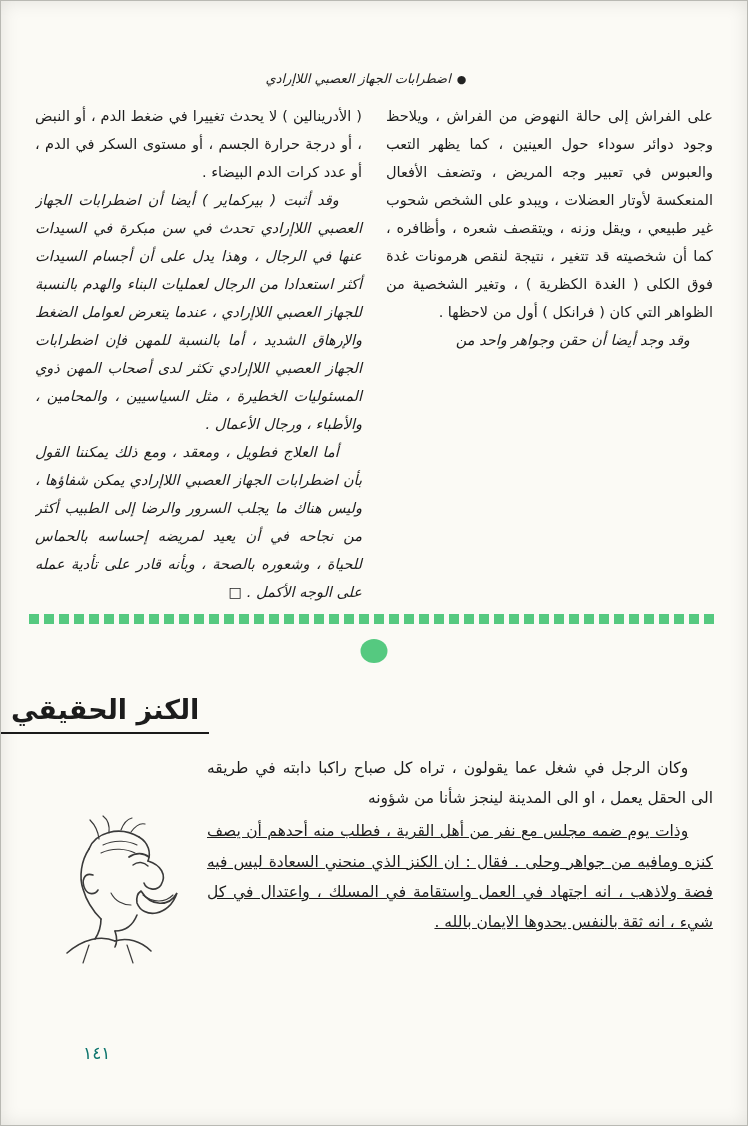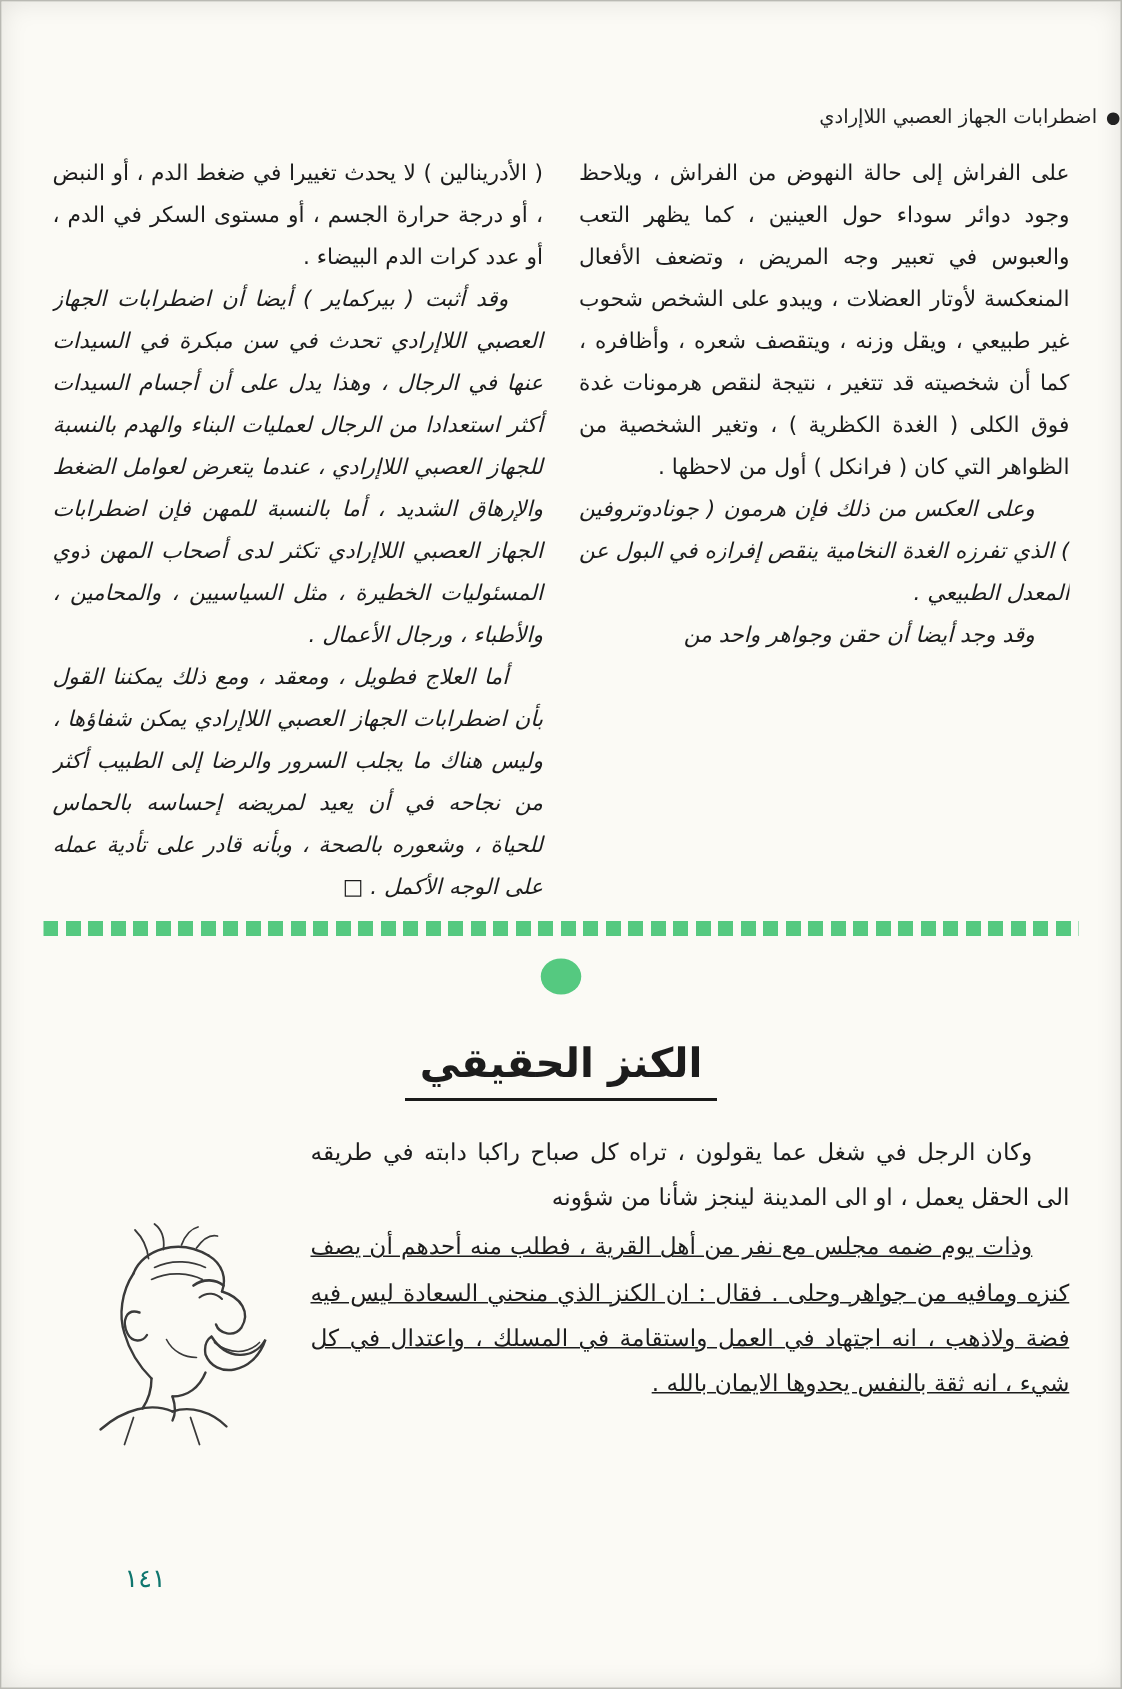--- a/index.html
+++ b/index.html
@@ -13,25 +13,27 @@
     background: var(--paper);
     border: 1px solid #b9b9b3;
     box-shadow: inset 0 0 18px rgba(0,0,0,0.10);
     overflow: hidden;
     font-family: "DejaVu Sans", sans-serif;
     color: var(--ink);
   }
   
   .running-header {
     position: absolute;
-    top: 70px; left: 0; right: 0;
+    top: 70px; left: 0; right: 16px;
+    text-align: center;
     direction: rtl;
     font-size: 13px;
     color: #222;
     letter-spacing: 0.2px;
+    font-style: italic;
   }
   .running-header .bullet { font-size: 11px; margin-left: 6px; }
   
   .columns {
     position: absolute;
     top: 102px; right: 34px; left: 34px;
     height: 502px;
     direction: rtl;
     display: flex;
     gap: 24px;
@@ -57,21 +59,21 @@
     top: 638px; left: 50%;
     transform: translateX(-50%);
     width: 27px; height: 24px;
     background: var(--accent);
     border-radius: 50%;
   }
   
   .story-title-wrap {
     position: absolute;
     top: 693px; left: 0; right: 0;
-    text-align: center;
+    text-align: left;
     direction: rtl;
   }
   .story-title-wrap .story-title {
     display: inline-block;
     font-size: 27px;
     font-weight: bold;
     padding: 0 10px 7px 10px;
     border-bottom: 2.5px solid #1a1a1a;
   }
   .story {
@@ -108,21 +110,20 @@
 
 <div class="page">
 
   <div class="running-header">
     <span class="bullet">●</span><span>اضطرابات الجهاز العصبي اللاإرادي</span>
   </div>
 
   <div class="columns">
     <div class="col">
       <p>على الفراش إلى حالة النهوض من الفراش ، ويلاحظ وجود دوائر سوداء حول العينين ، كما يظهر التعب والعبوس في تعبير وجه المريض ، وتضعف الأفعال المنعكسة لأوتار العضلات ، ويبدو على الشخص شحوب غير طبيعي ، ويقل وزنه ، ويتقصف شعره ، وأظافره ، كما أن شخصيته قد تتغير ، نتيجة لنقص هرمونات غدة فوق الكلى ( الغدة الكظرية ) ، وتغير الشخصية من الظواهر التي كان ( فرانكل ) أول من لاحظها .</p>
-      <p>وعلى العكس من ذلك فإن هرمون ( جونادوتروفين ) الذي تفرزه الغدة النخامية ينقص إفرازه في البول عن المعدل الطبيعي .</p>
       <p>وقد وجد أيضا أن حقن وجواهر واحد من</p>
     </div>
     <div class="col">
       <p>( الأدرينالين ) لا يحدث تغييرا في ضغط الدم ، أو النبض ، أو درجة حرارة الجسم ، أو مستوى السكر في الدم ، أو عدد كرات الدم البيضاء .</p>
       <p>وقد أثبت ( بيركماير ) أيضا أن اضطرابات الجهاز العصبي اللاإرادي تحدث في سن مبكرة في السيدات عنها في الرجال ، وهذا يدل على أن أجسام السيدات أكثر استعدادا من الرجال لعمليات البناء والهدم بالنسبة للجهاز العصبي اللاإرادي ، عندما يتعرض لعوامل الضغط والإرهاق الشديد ، أما بالنسبة للمهن فإن اضطرابات الجهاز العصبي اللاإرادي تكثر لدى أصحاب المهن ذوي المسئوليات الخطيرة ، مثل السياسيين ، والمحامين ، والأطباء ، ورجال الأعمال .</p>
       <p>أما العلاج فطويل ، ومعقد ، ومع ذلك يمكننا القول بأن اضطرابات الجهاز العصبي اللاإرادي يمكن شفاؤها ، وليس هناك ما يجلب السرور والرضا إلى الطبيب أكثر من نجاحه في أن يعيد لمريضه إحساسه بالحماس للحياة ، وشعوره بالصحة ، وبأنه قادر على تأدية عمله على الوجه الأكمل .  □</p>
     </div>
   </div>
 
   <div class="dashed-separator"></div>

